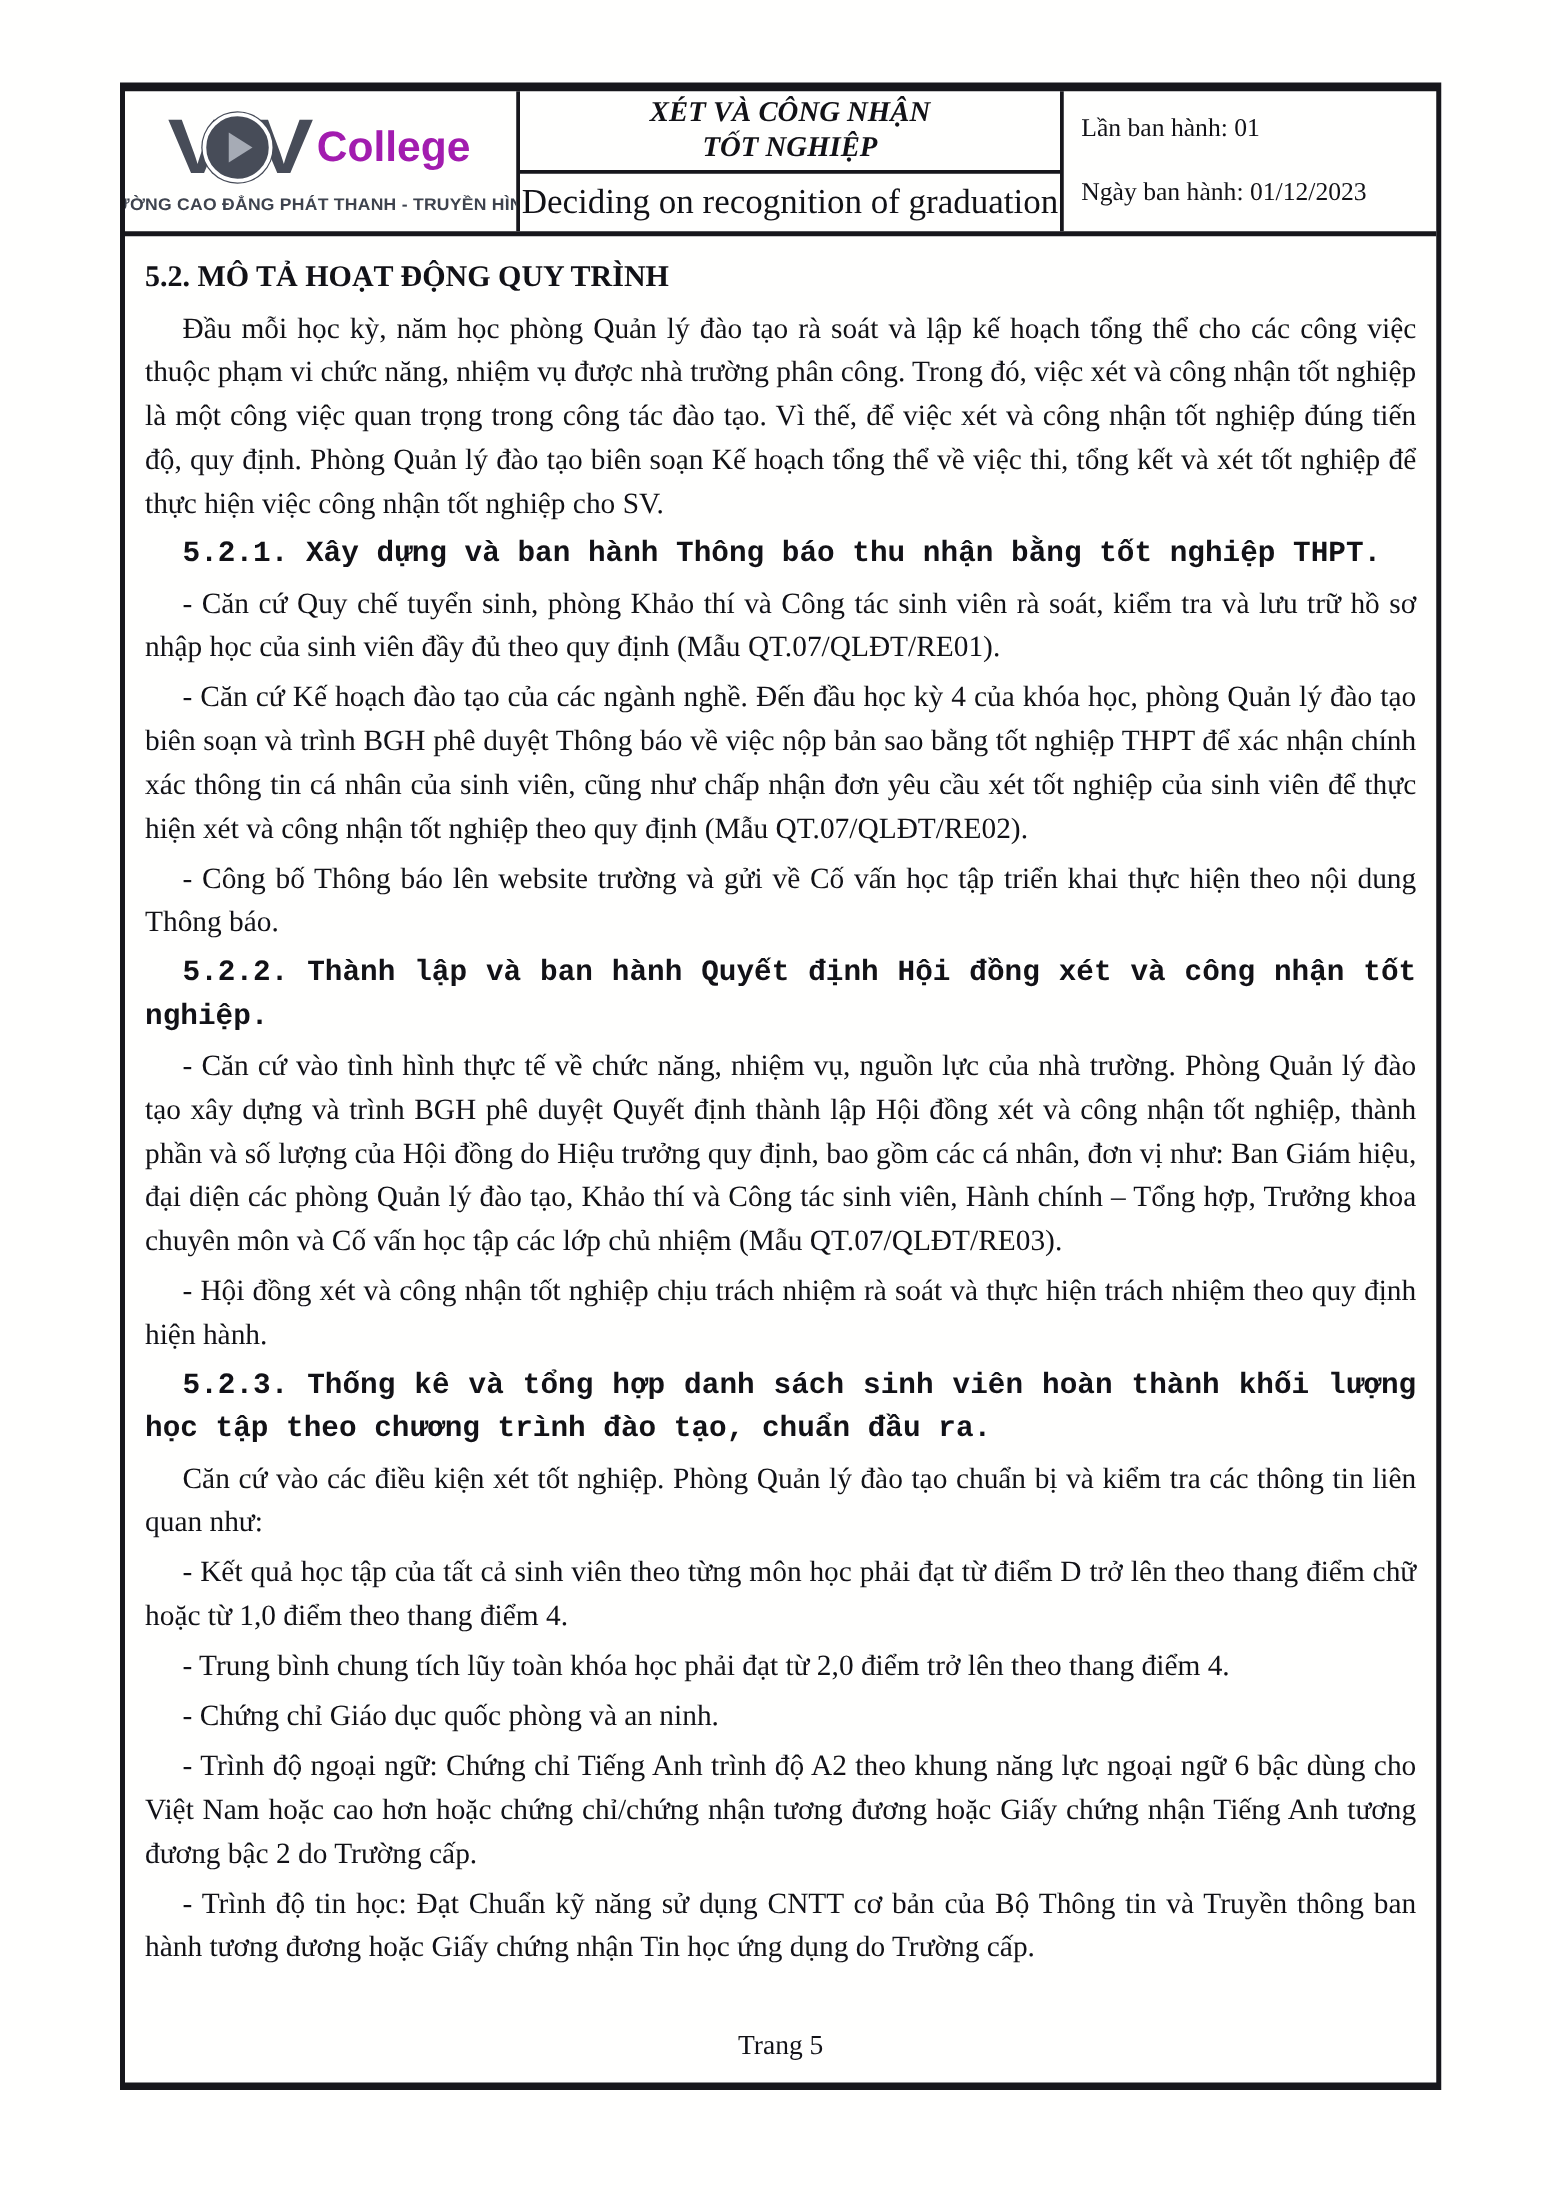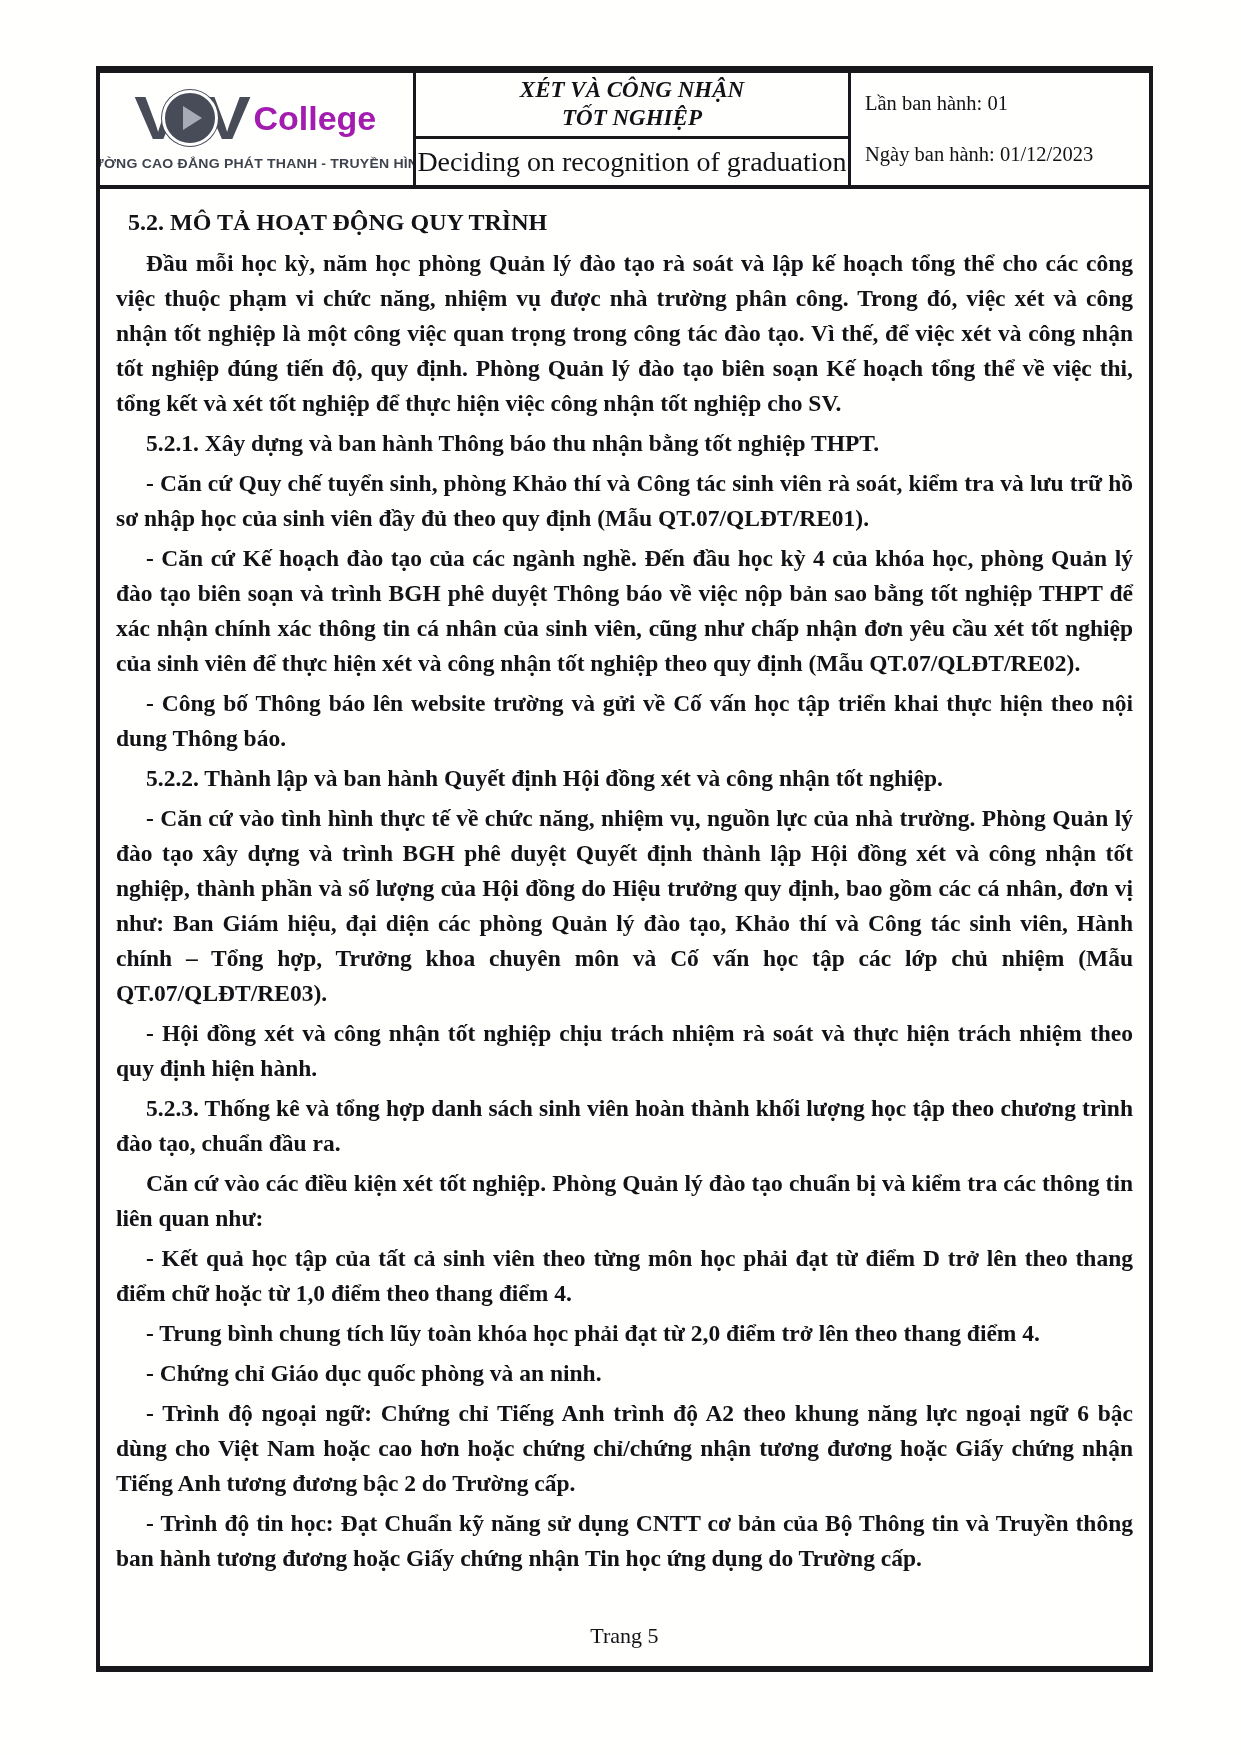--- a/index.html
+++ b/index.html
@@ -81,23 +81,23 @@
   
   .doc-body{
     flex:1 1 auto;
     padding:12px 16px 0 16px;
     font-size:23.5px;line-height:35px;
     text-align:justify;
     overflow:hidden;
     position:relative;
   }
   .blk{margin:0 0 5px 0;}
-  .blk-h1{font-weight:700;font-size:24px;margin:4px 0 6px 12px;}
-  .blk-h2{font-weight:700;text-indent:30px;margin:3px 0 5px 0;}
-  .blk-p{text-indent:30px;font-weight:bold;}
+  .blk-h1{font-weight:700;font-size:24px;margin:4px 0 6px 0;}
+  .blk-h2{font-weight:700;text-indent:30px;margin:3px 0 5px 0;font-family:Liberation Mono, monospace;}
+  .blk-p{text-indent:30px;}
   .doc-footer{
     flex:0 0 46px;
     display:flex;align-items:center;justify-content:center;
     font-size:22px;padding-bottom:15px;box-sizing:border-box;
   }
 </style>
 </head>
 <body>
 
 <div class="page">

